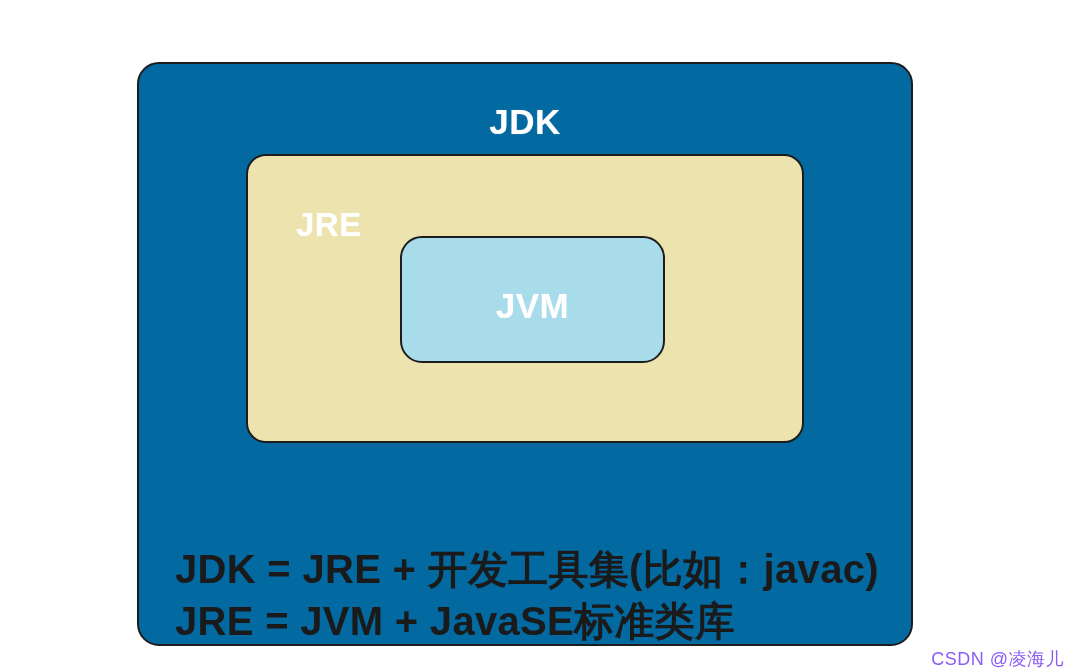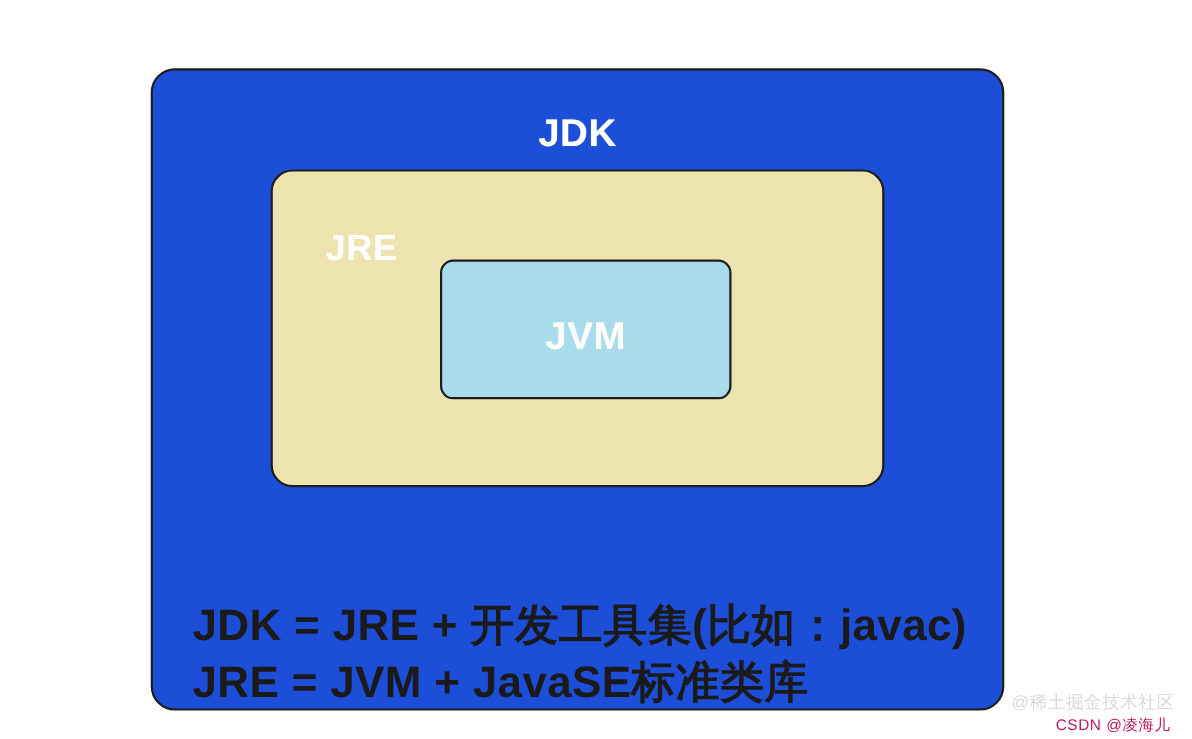--- a/index.html
+++ b/index.html
@@ -28,40 +28,40 @@
     position: absolute;
     box-sizing: border-box;
     border: 2px solid #1d1d1d;
   }
 
   #jdk-box {
     left: 137px;
     top: 62px;
     width: 776px;
     height: 584px;
-    background: #1d4ed8;
+    background: #0369a1;
     border-radius: 22px;
   }
 
   #jre-box {
     left: 107px;   
     top: 90px;     
     width: 558px;  
     height: 289px; 
     background: #ede3ae;
     border-radius: 20px;
   }
 
   #jvm-box {
     left: 152px;   
     top: 80px;     
     width: 265px;  
     height: 127px; 
     background: #a8dcea;
-    border-radius: 12px;
+    border-radius: 22px;
   }
 
   .box-label {
     position: absolute;
     color: #ffffff;
     font-weight: bold;
     line-height: 1;
     white-space: nowrap;
     text-align: center;
     text-shadow: 0 0 1px rgba(255,255,255,0.45);
@@ -121,22 +121,22 @@
 
   .wm-line-1 {
     color: #d9d9d9;
     font-size: 16px;
     line-height: 20px;
     white-space: nowrap;
     letter-spacing: 0.5px;
   }
 
   .wm-line-2 {
-    color: #be185d;
-    font-size: 14px;
+    color: #8b5cf6;
+    font-size: 18px;
     line-height: 18px;
     white-space: nowrap;
     margin-right: 4px;
     letter-spacing: 0.5px;
   }
 </style>
 </head>
 <body>
 
 <div id="canvas">
@@ -152,17 +152,16 @@
       </div>
     </div>
   </div>
 
   <div id="formulas">
     <div class="formula-line">JDK = JRE + 开发工具集(比如：javac)</div>
     <div class="formula-line">JRE = JVM + JavaSE标准类库</div>
   </div>
 
   <div id="watermark">
-    <div class="wm-line-1">@稀土掘金技术社区</div>
     <div class="wm-line-2">CSDN @凌海儿</div>
   </div>
 
 </div>
 
 </body></html>

